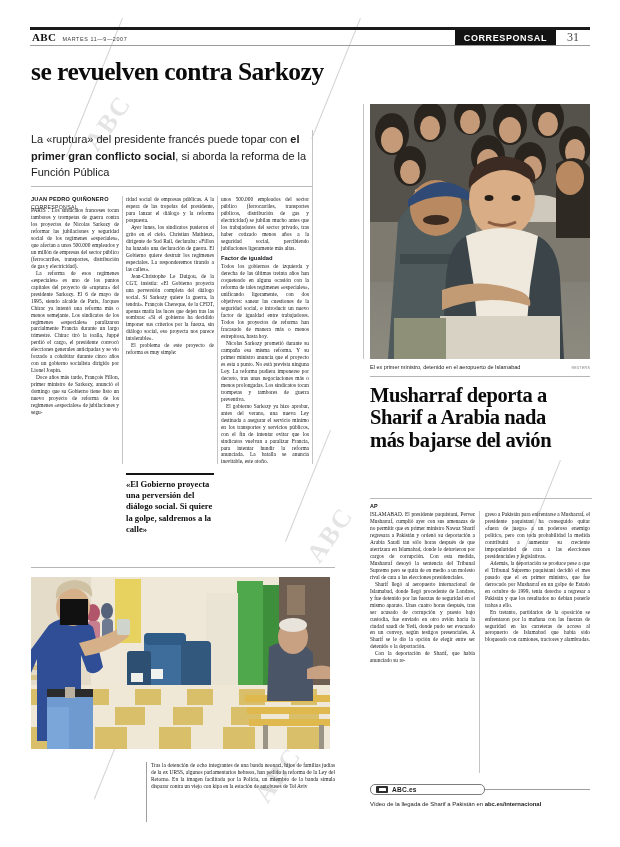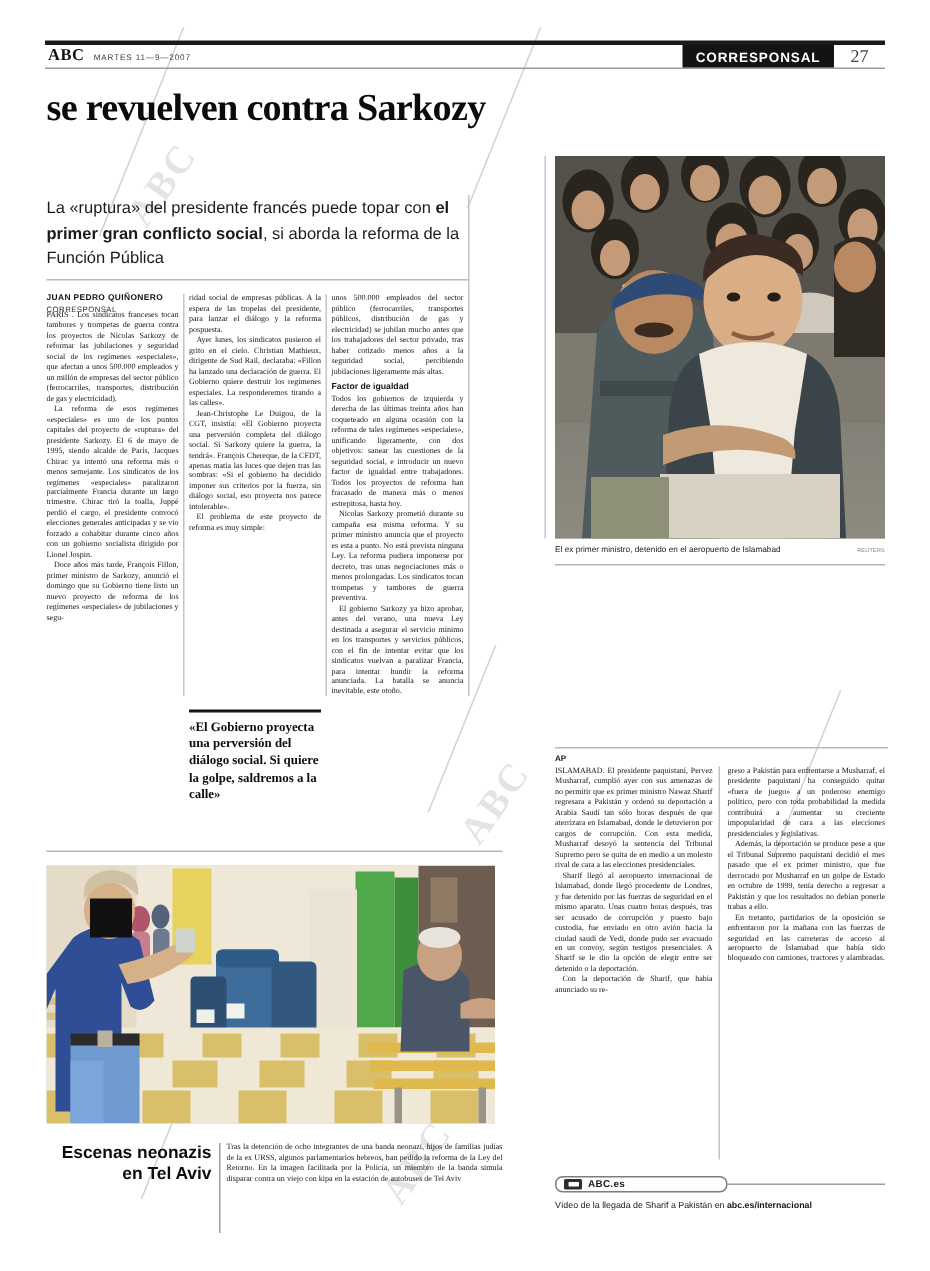--- a/index.html
+++ b/index.html
@@ -143,21 +143,21 @@
   <div class="wmline" style="left:150px;top:660px;height:150px;transform:rotate(22deg);"></div>
 
   <div class="masthead">
     <div class="mast-rule-top"></div>
     <div class="mast-row">
       <div class="mast-left">
         <span class="mast-abc">ABC</span>
         <span class="mast-date">MARTES 11—9—2007</span>
       </div>
       <div class="mast-section">CORRESPONSAL</div>
-      <div class="mast-page">27</div>
+      <div class="mast-page">31</div>
     </div>
   </div>
 
   <div class="lead-head">
     <div>se revuelven contra Sarkozy</div>
   </div>
 
   <div class="lead-deck"><span>La «ruptura» del presidente francés puede topar con </span><b>el primer gran conflicto social</b><span>, si aborda la reforma de la Función Pública</span></div>
   <div class="deck-rule"></div>
 
@@ -258,20 +258,25 @@
       <path d="M186 60 q22 -14 34 4 v70 h-34z" fill="#2e2923"></path>
       <ellipse cx="200" cy="74" rx="14" ry="17" fill="#b98a62"></ellipse>
     </svg>
   </div>
   <div class="cap-sharif">
     <span>El ex primer ministro, detenido en el aeropuerto de Islamabad</span>
     <span class="cap-credit">REUTERS</span>
   </div>
 
   <div class="mus-rule"></div>
+  <div class="mus-head">
+    <div>Musharraf deporta a</div>
+    <div>Sharif a Arabia nada</div>
+    <div>más bajarse del avión</div>
+  </div>
   <div class="mus-deck-rule"></div>
   <div class="mus-src">AP</div>
 
   <div class="col" id="col-e">
     <p class="first">ISLAMABAD. El presidente paquistaní, Pervez Musharraf, cumplió ayer con sus amenazas de no permitir que ex primer ministro Nawaz Sharif regresara a Pakistán y ordenó su deportación a Arabia Saudí tan sólo horas después de que aterrizara en Islamabad, donde le detuvieron por cargos de corrupción. Con esta medida, Musharraf desoyó la sentencia del Tribunal Supremo pero se quita de en medio a un molesto rival de cara a las elecciones presidenciales.</p>
     <p>Sharif llegó al aeropuerto internacional de Islamabad, donde llegó procedente de Londres, y fue detenido por las fuerzas de seguridad en el mismo aparato. Unas cuatro horas después, tras ser acusado de corrupción y puesto bajo custodia, fue enviado en otro avión hacia la ciudad saudí de Yedi, donde pudo ser evacuado en un convoy, según testigos presenciales. A Sharif se le dio la opción de elegir entre ser detenido o la deportación.</p>
     <p>Con la deportación de Sharif, que había anunciado su re-</p>
   </div>
   <div class="col" id="col-f">
     <p class="first">greso a Pakistán para enfrentarse a Musharraf, el presidente paquistaní ha conseguido quitar «fuera de juego» a un poderoso enemigo político, pero con toda probabilidad la medida contribuirá a aumentar su creciente impopularidad de cara a las elecciones presidenciales y legislativas.</p>
@@ -366,22 +371,18 @@
       <path d="M48 66 q26 -6 42 -16 l8 9 q-18 16 -44 20z" fill="#d6b089"></path>
       <rect x="86" y="42" width="13" height="16" rx="2" fill="#cfd4cd"></rect>
 
       <rect x="16" y="116" width="46" height="56" fill="#6f9ad0"></rect>
       <rect x="16" y="112" width="46" height="8" fill="#2b2b2b"></rect>
       <rect x="34" y="110" width="10" height="11" fill="#b9b0a0"></rect>
       <rect x="16" y="130" width="22" height="42" fill="#7aa6da"></rect>
     </svg>
   </div>
 
-  <div class="tlv-head">
-    <div>Escenas neonazis</div>
-    <div>en Tel Aviv</div>
-  </div>
   <div class="tlv-divider"></div>
   <div class="tlv-body">
     <p>Tras la detención de ocho integrantes de una banda neonazi, hijos de familias judías de la ex URSS, algunos parlamentarios hebreos, han pedido la reforma de la Ley del Retorno. En la imagen facilitada por la Policía, un miembro de la banda simula disparar contra un viejo con kipa en la estación de autobuses de Tel Aviv</p>
   </div>
 
 </div>
 
 </body></html>

